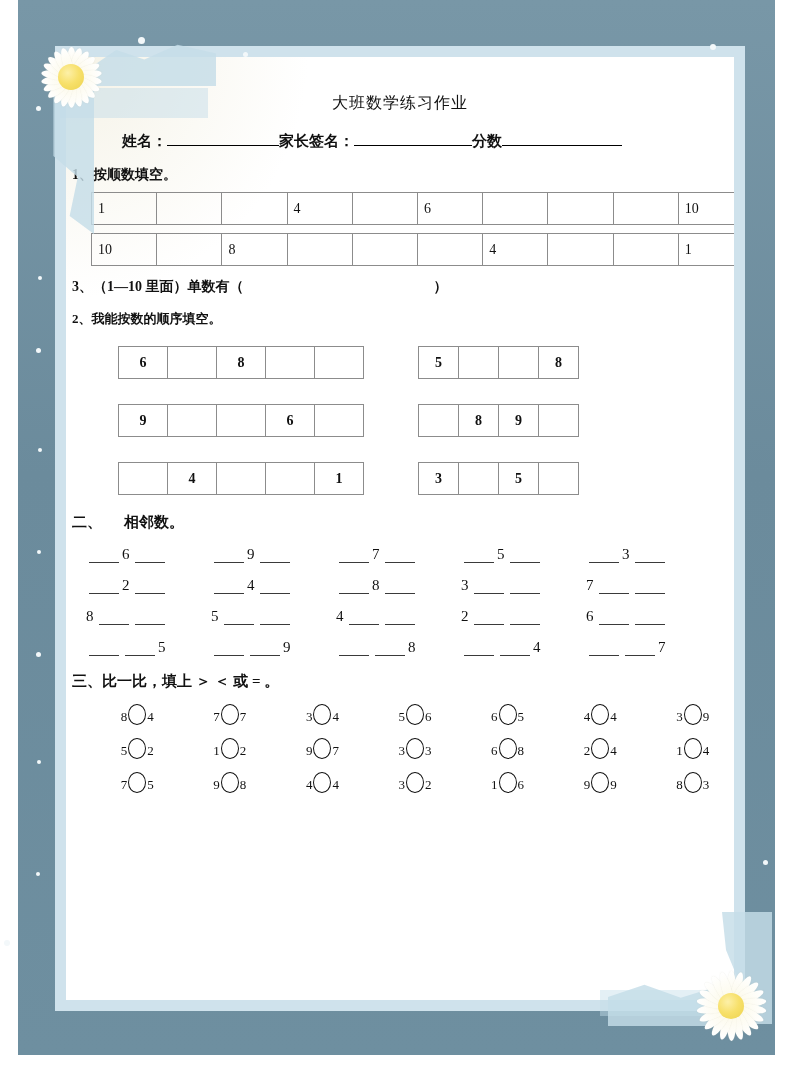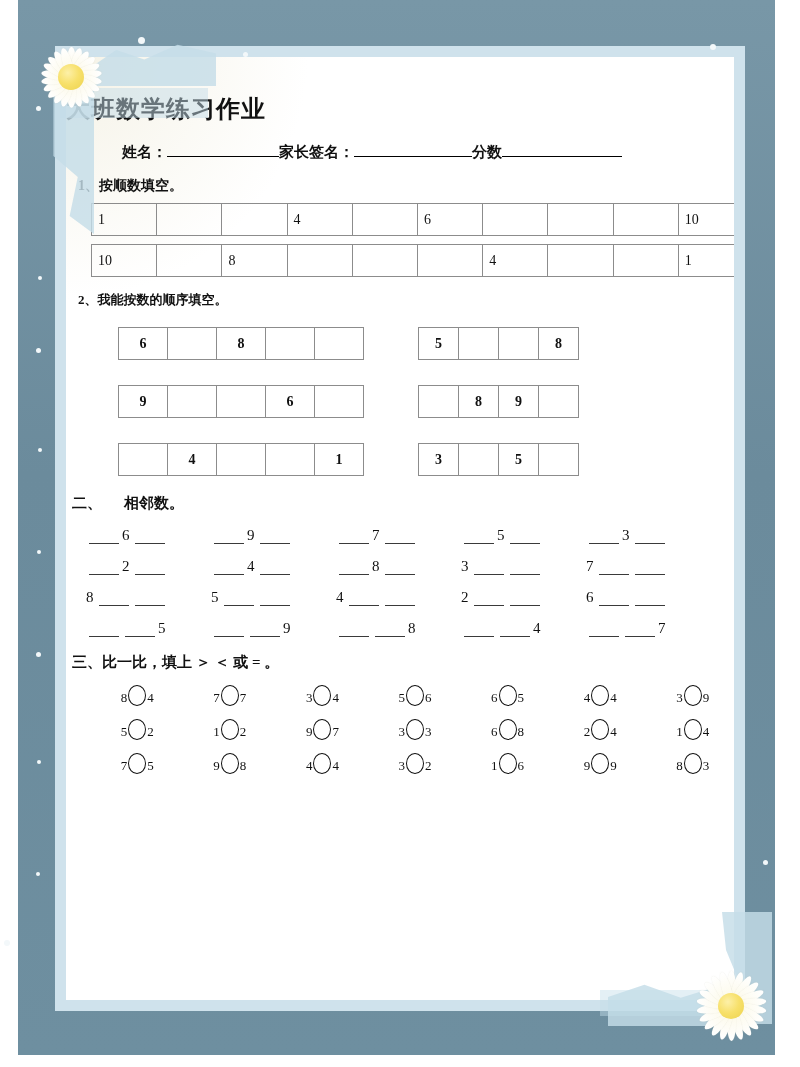--- a/index.html
+++ b/index.html
@@ -117,23 +117,23 @@
   #content {
     position: absolute;
     left: 0; top: 0;
     width: 668px;
     height: 943px;
     z-index: 7;
     color: #111111;
   }
 
   .title {
-    text-align: left;
-    font-size: 24px;
-    font-weight: bold;
+    text-align: center;
+    font-size: 16px;
+    font-weight: normal;
     letter-spacing: 1px;
     margin: 36px 0 0 0;
     font-family: "Liberation Serif", "DejaVu Serif", serif;
   }
 
   .idline {
     margin: 18px 0 15px 0;
     padding-left: 56px;
     font-size: 15px;
     font-weight: bold;
@@ -153,21 +153,21 @@
     font-weight: bold;
     margin: 16px 0 0 0;
     padding-left: 6px;
   }
   .sec-head .num { margin-right: 22px; }
 
   .q {
     font-size: 14px;
     font-weight: bold;
     margin: 14px 0 0 0;
-    padding-left: 12px;
+    padding-left: 6px;
   }
   .q.small { font-size: 13px; }
 
   
   .strip {
     border-collapse: collapse;
     table-layout: fixed;
     margin: 8px 0 0 0;
   }
   .strip td {
@@ -334,20 +334,23 @@
           <td></td>
           <td></td>
           <td>4</td>
           <td></td>
           <td></td>
           <td>1</td>
         </tr>
       </tbody>
         </table>
 
+      <div class="paren-row">
+        <span class="lead">3、（1—10 里面）单数有（</span><span class="paren-gap"></span><span>）</span>
+      </div>
 
       <div class="q small">2、我能按数的顺序填空。</div>
       <div class="grid4">
         <div class="col">
           <table class="strip mini g-left">
             <tbody>
                 <tr>
               <td>6</td>
               <td></td>
               <td>8</td>

